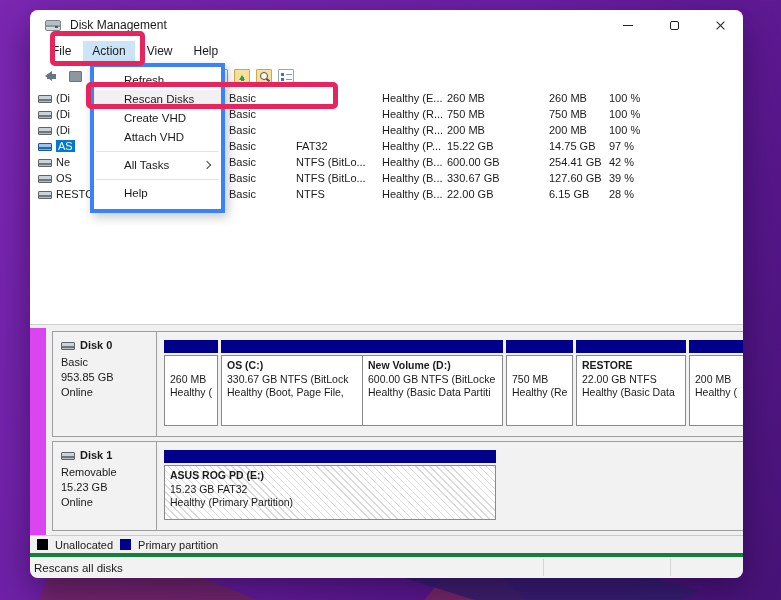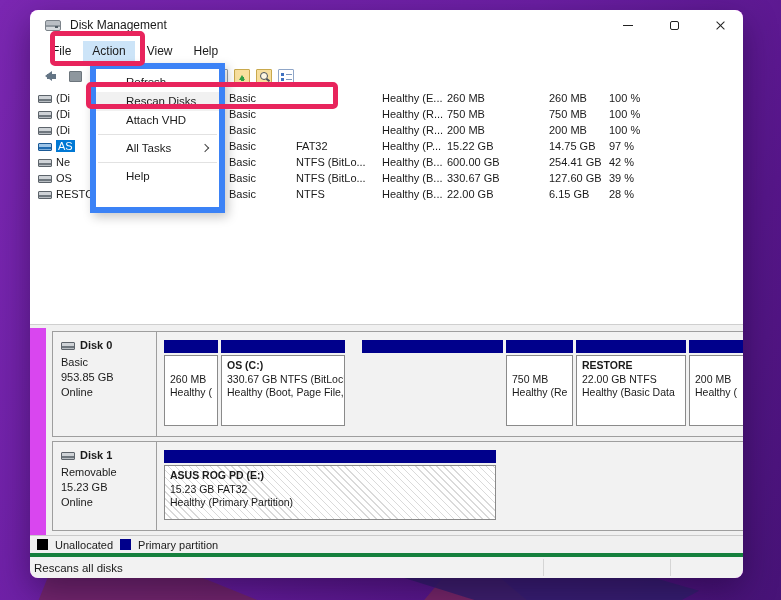--- a/index.html
+++ b/index.html
@@ -101,21 +101,21 @@
     border-top:1px solid #c9c9c9; display:flex; align-items:center; gap:7px; padding-left:7px; font-size:11px; }
   .sq { width:11px; height:11px; display:inline-block; }
   .sq.black { background:var(--unallocated,#000); }
   .sq.navy { background:var(--primary-partition,#00008b); }
   .statusbar { position:absolute; left:0; top:543px; width:100%; height:25px; background:#f2f2f2;
     border-top:4px solid #15803d; display:flex; align-items:center; font-size:11.5px; padding-left:4px; }
   .sb-sep { position:absolute; top:2px; bottom:2px; width:1px; background:#d5d5d5; }
 
   
   .popup { position:absolute; left:60px; top:53px; width:135px; height:150px; background:#fff;
-    border:6px solid #3b82f6; box-shadow:3px 4px 10px rgba(0,0,0,.22); z-index:20; font-size:11.5px; padding-top:4px; }
+    border:4px solid #3b82f6; box-shadow:3px 4px 10px rgba(0,0,0,.22); z-index:20; font-size:11.5px; padding-top:4px; }
   .pi { height:19px; line-height:19px; padding-left:30px; position:relative; white-space:nowrap; }
   .pi.hl { background:#f1f1f1; }
   .pi .sub { position:absolute; right:11px; top:6px; width:6px; height:6px; border-top:1.4px solid #444; border-right:1.4px solid #444; transform:rotate(45deg); }
   .psep { height:1px; background:#e2e2e2; margin:4px 2px; }
 
   
   .anno { position:absolute; border:5px solid var(--annotation,#e8245c); border-radius:5px; z-index:30; pointer-events:none; }
   .anno-action { left:20px; top:21px; width:95px; height:35px; }
   .anno-rescan { left:56px; top:72px; width:252px; height:27px; }
 </style>
@@ -250,30 +250,35 @@
         <div>Online</div>
       </div>
       <div class="part" style="left:111px; width:54px;">
         <div class="part-head"></div>
         <div class="part-body">
           <div class="pname"></div>
           <div>260 MB</div>
           <div>Healthy (</div>
         </div>
       </div>
-      <div class="part" style="left:168px; width:124px;">
+      <div class="part" style="left:168px; width:162px;">
         <div class="part-head"></div>
         <div class="part-body">
           <div class="pname">OS (C:)</div>
           <div>330.67 GB NTFS (BitLock</div>
           <div>Healthy (Boot, Page File,</div>
         </div>
       </div>
       <div class="part" style="left:309px; width:141px;">
         <div class="part-head"></div>
+        <div class="part-body">
+          <div class="pname">New Volume (D:)</div>
+          <div>600.00 GB NTFS (BitLocke</div>
+          <div>Healthy (Basic Data Partiti</div>
+        </div>
       </div>
       <div class="part" style="left:453px; width:67px;">
         <div class="part-head"></div>
         <div class="part-body">
           <div class="pname"></div>
           <div>750 MB</div>
           <div>Healthy (Re</div>
         </div>
       </div>
       <div class="part" style="left:523px; width:110px;">
@@ -328,20 +333,21 @@
 
   <div class="statusbar">
     <span>Rescans all disks</span>
     <div class="sb-sep" style="left:513px;"></div>
     <div class="sb-sep" style="left:640px;"></div>
   </div>
 
   <div class="popup">
     <div class="pi">Refresh</div>
     <div class="pi hl">Rescan Disks</div>
+    <div class="pi">Create VHD</div>
     <div class="pi">Attach VHD</div>
     <div class="psep"></div>
     <div class="pi"><span>All Tasks</span><span class="sub"></span></div>
     <div class="psep"></div>
     <div class="pi">Help</div>
   </div>
 
   <div class="anno anno-action"></div>
   <div class="anno anno-rescan"></div>
 

